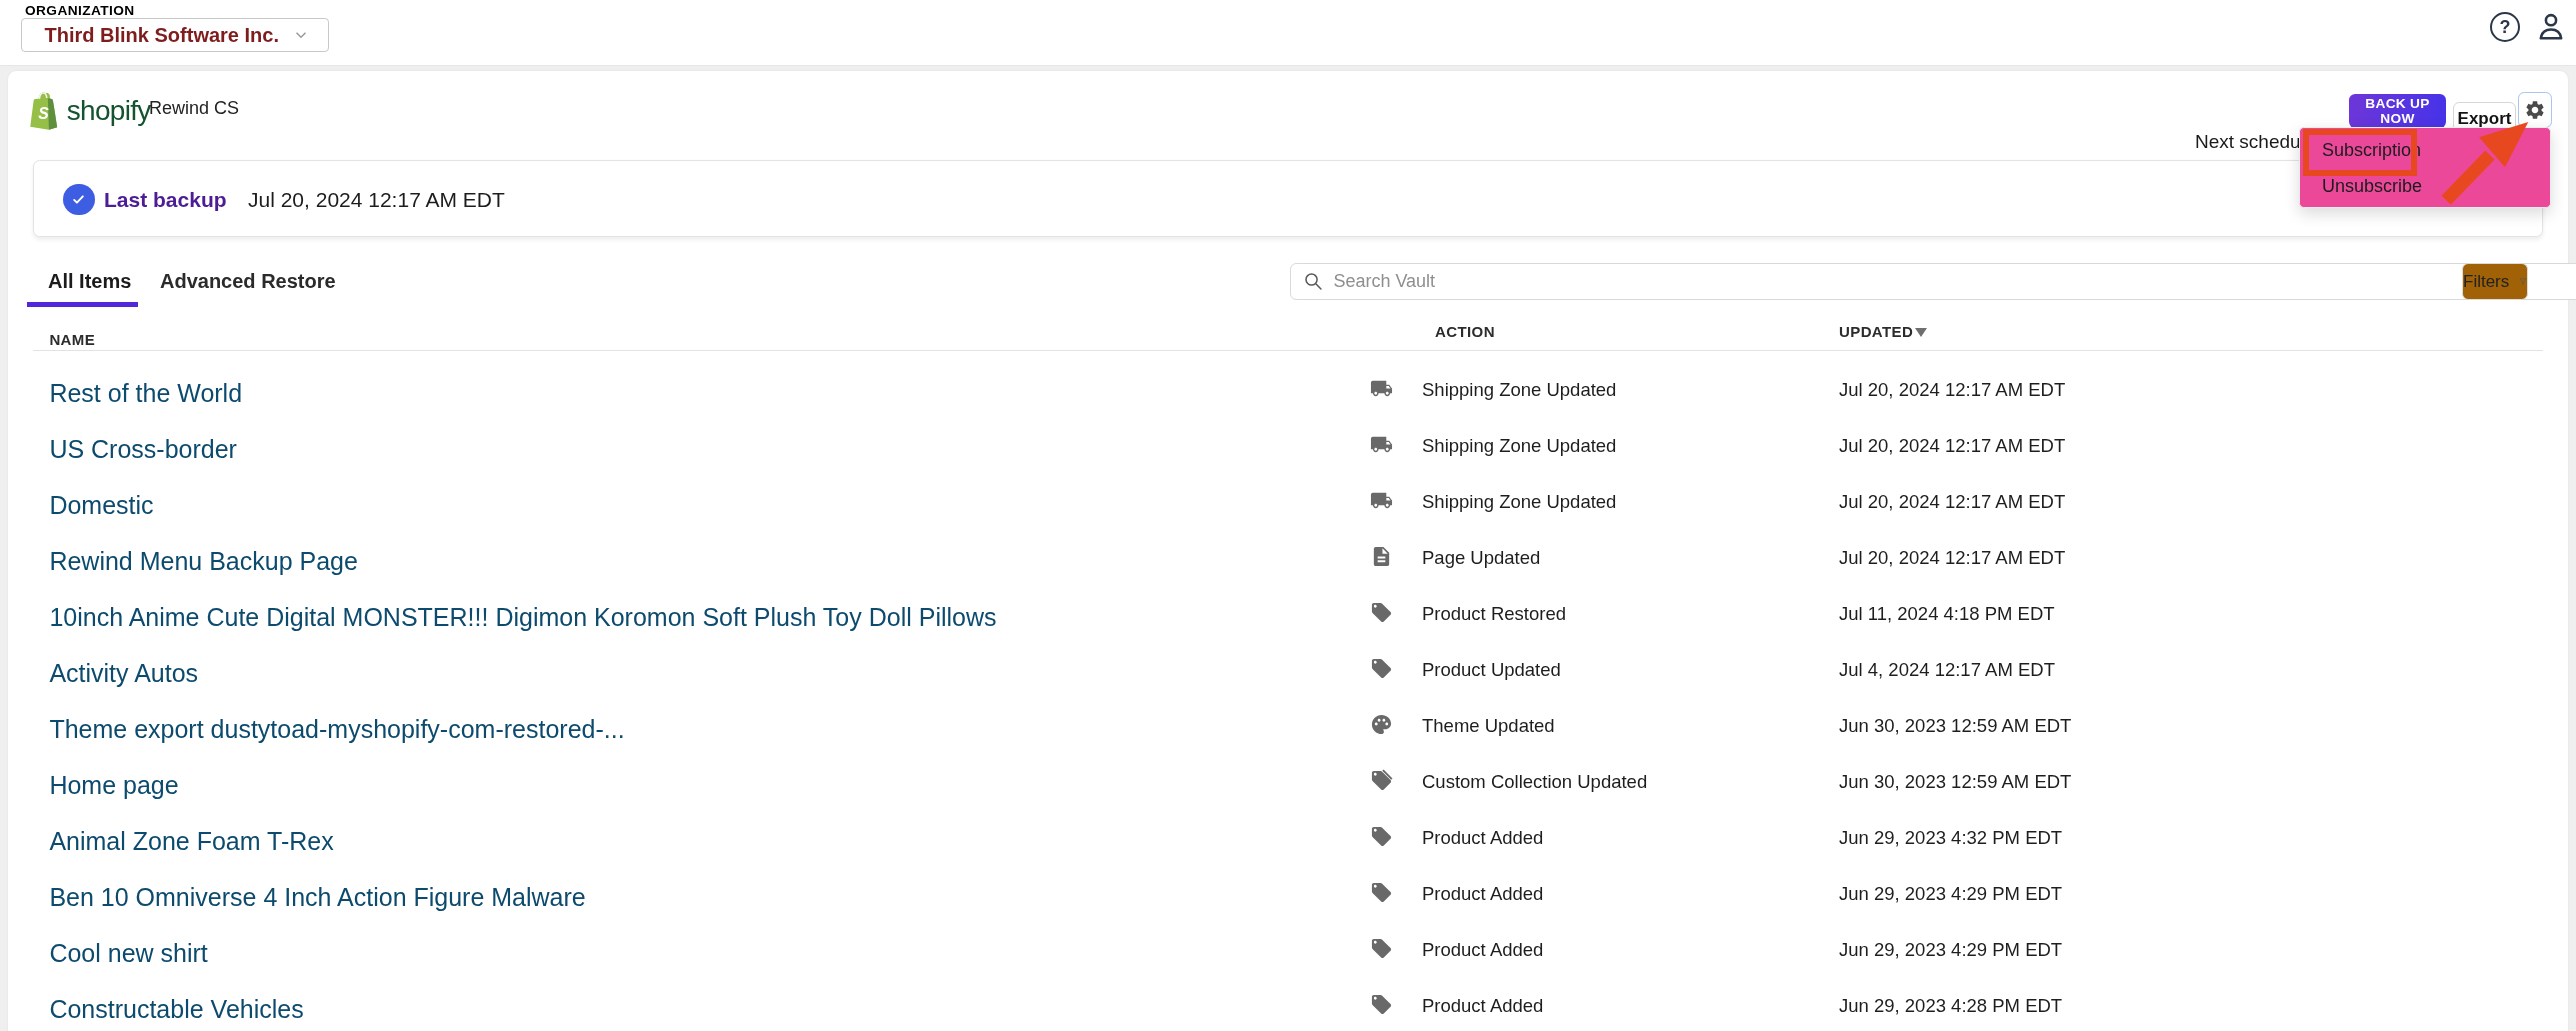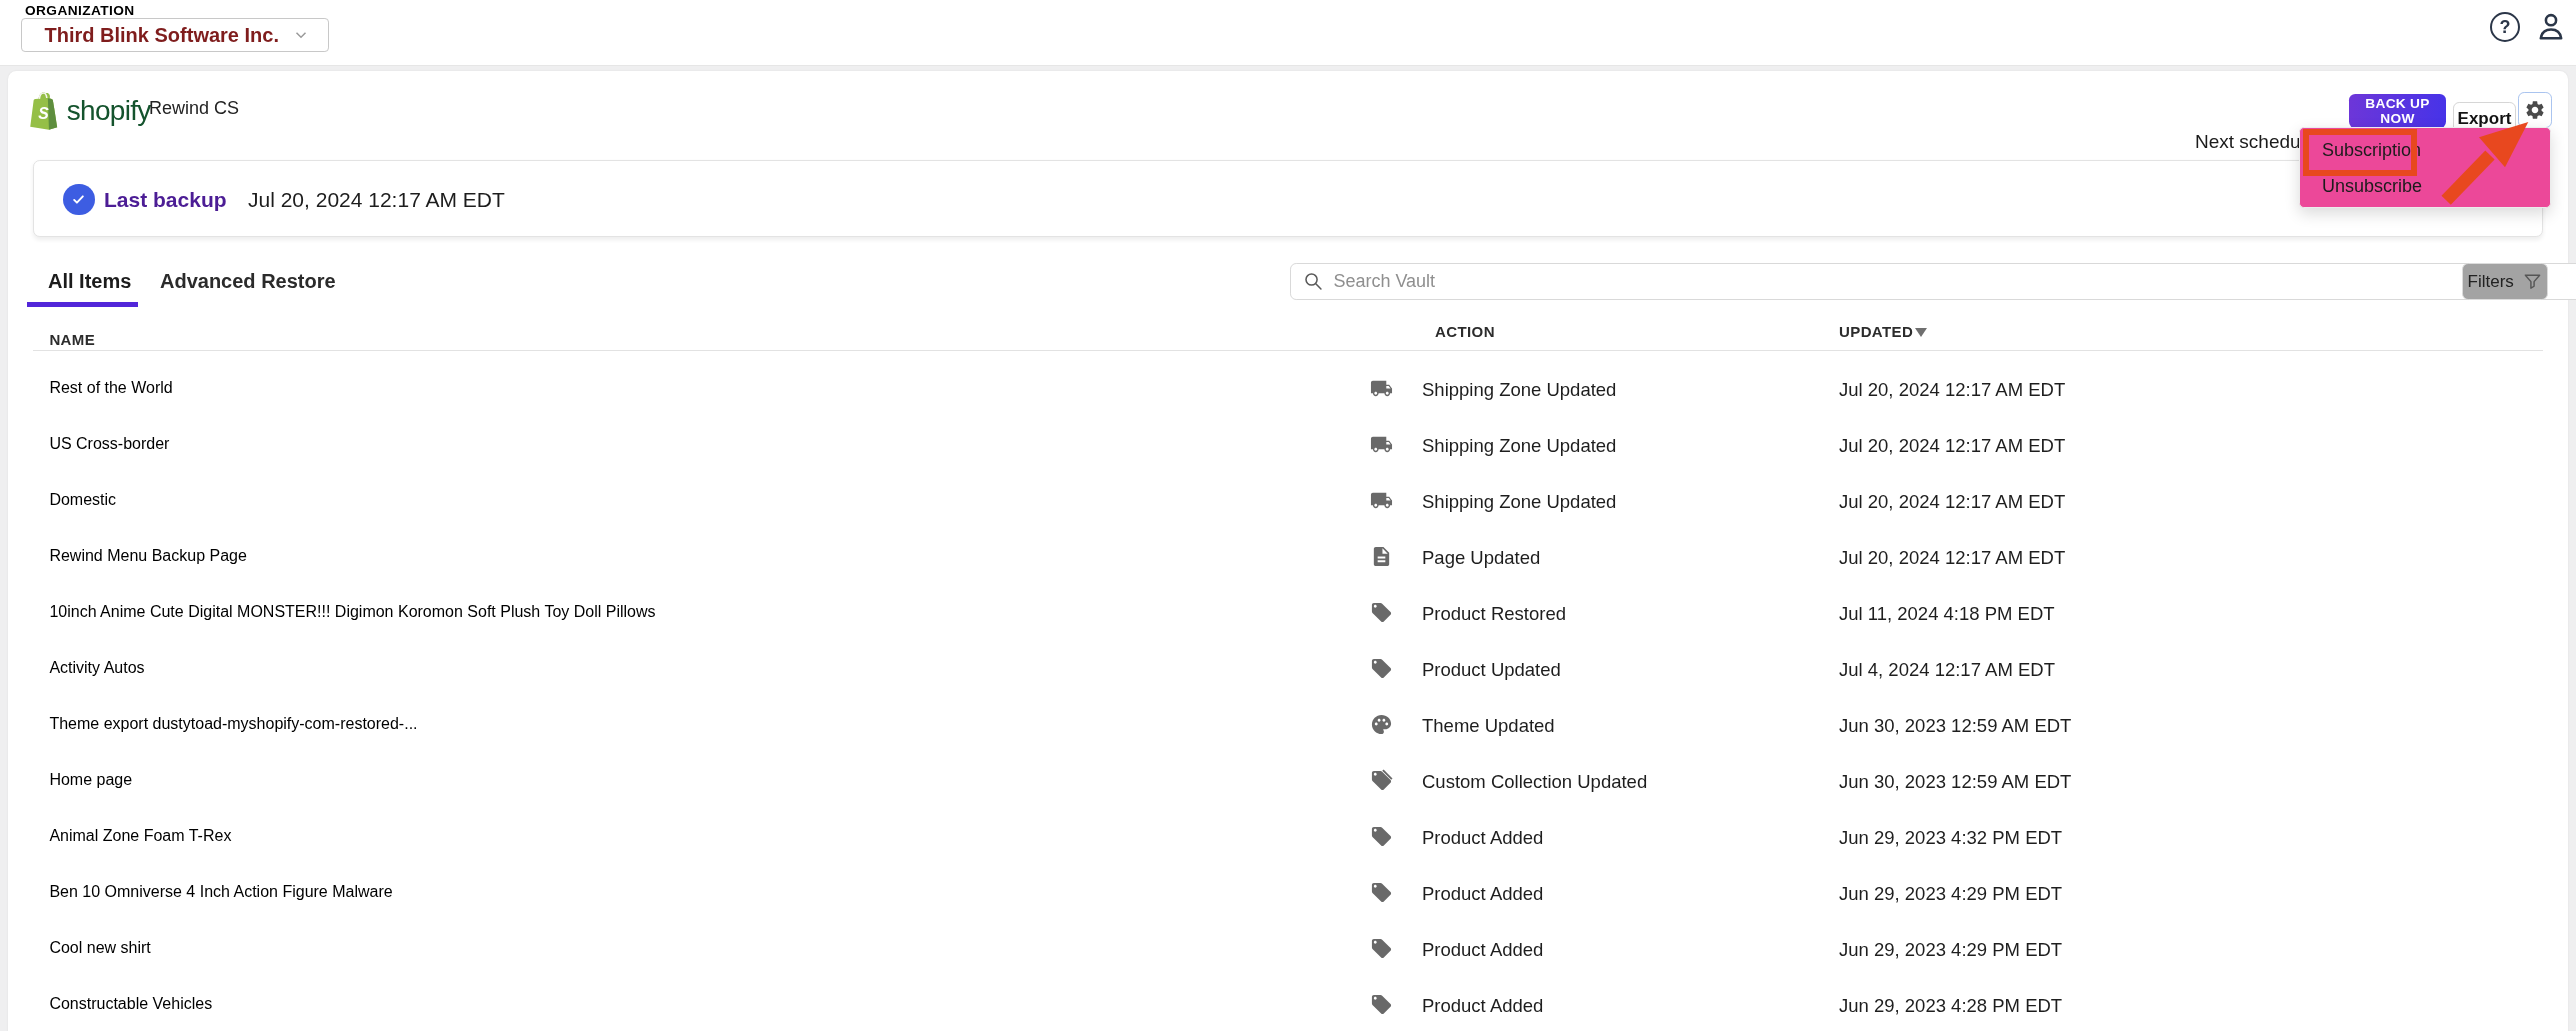--- a/index.html
+++ b/index.html
@@ -59,34 +59,34 @@
   .tab{position:absolute;top:270px;font-size:20px;font-weight:600;color:#1c1c1c;cursor:pointer;}
   .tab-all{left:48px;}
   .tab-adv{left:160px;color:#2b2b2b;}
   .tab-underline{position:absolute;left:27px;top:302px;width:111px;height:4.8px;background:var(--accent-purple);}
 
   
   .search-box{position:absolute;left:1290px;top:263px;width:1376px;height:37px;border:1px solid #d9d9d9;border-radius:6.2px;background:#fff;display:flex;align-items:center;padding:0 12.3px;}
   .search-box svg{width:20.5px;height:20.5px;color:#5a5a5a;flex:none;}
   .search-input{border:none;outline:none;flex:1;margin-left:9.6px;font-size:18px;color:#333;background:transparent;}
   .search-input::placeholder{color:#8f8f8f;}
-  .filters-btn{position:absolute;left:2462px;top:263px;width:86px;height:37px;border:1px solid #dcdcdc;border-radius:6.2px;background:#a3a3a3;display:flex;align-items:center;justify-content:center;gap:9.6px;cursor:pointer;}
+  .filters-btn{position:absolute;left:2462px;top:263px;width:66px;height:37px;border:1px solid #dcdcdc;border-radius:6.2px;background:#a16207;display:flex;align-items:center;justify-content:center;gap:9.6px;cursor:pointer;}
   .filters-btn .f-label{font-size:17px;color:#222;}
   .filters-btn svg{width:19px;height:19px;color:#555;}
 
   
   .thead{position:absolute;left:33px;top:320px;width:2510px;height:31px;border-bottom:1px solid #e2e2e2;font-size:15px;font-weight:bold;letter-spacing:0.4px;color:#2c2c2c;}
   .th-name{position:absolute;left:16.4px;top:2.7px;margin-top:8px;}
   .th-action{position:absolute;left:1402px;top:2.7px;}
   .th-updated{position:absolute;left:1806px;top:2.7px;cursor:pointer;}
   .sort-tri{position:absolute;left:1882px;top:7.5px;width:0;height:0;border-left:6.8px solid transparent;border-right:6.8px solid transparent;border-top:9.6px solid #6f6f6f;}
 
   .tbody{position:absolute;left:33px;top:351px;width:2510px;padding-top:9.6px;}
   .trow{position:relative;height:56px;cursor:pointer;}
-  .c-name{position:absolute;left:16.4px;top:18px;font-size:16px;color:#000000;white-space:nowrap;}
+  .c-name{position:absolute;left:16.4px;top:18px;font-size:25px;color:#0c4a6e;white-space:nowrap;}
   .c-icon{position:absolute;left:1337px;top:16.4px;width:23px;height:23px;color:var(--icon-gray);}
   .c-icon svg{width:23px;height:23px;display:block;}
   .c-action-label{position:absolute;left:1389px;top:18px;font-size:18.5px;color:#1e1e1e;white-space:nowrap;}
   .c-updated{position:absolute;left:1806px;top:18px;font-size:18.5px;color:#1e1e1e;white-space:nowrap;}
 </style>
 </head>
 <body>
 
 <div class="topbar">
   <div class="org-label">ORGANIZATION</div>

